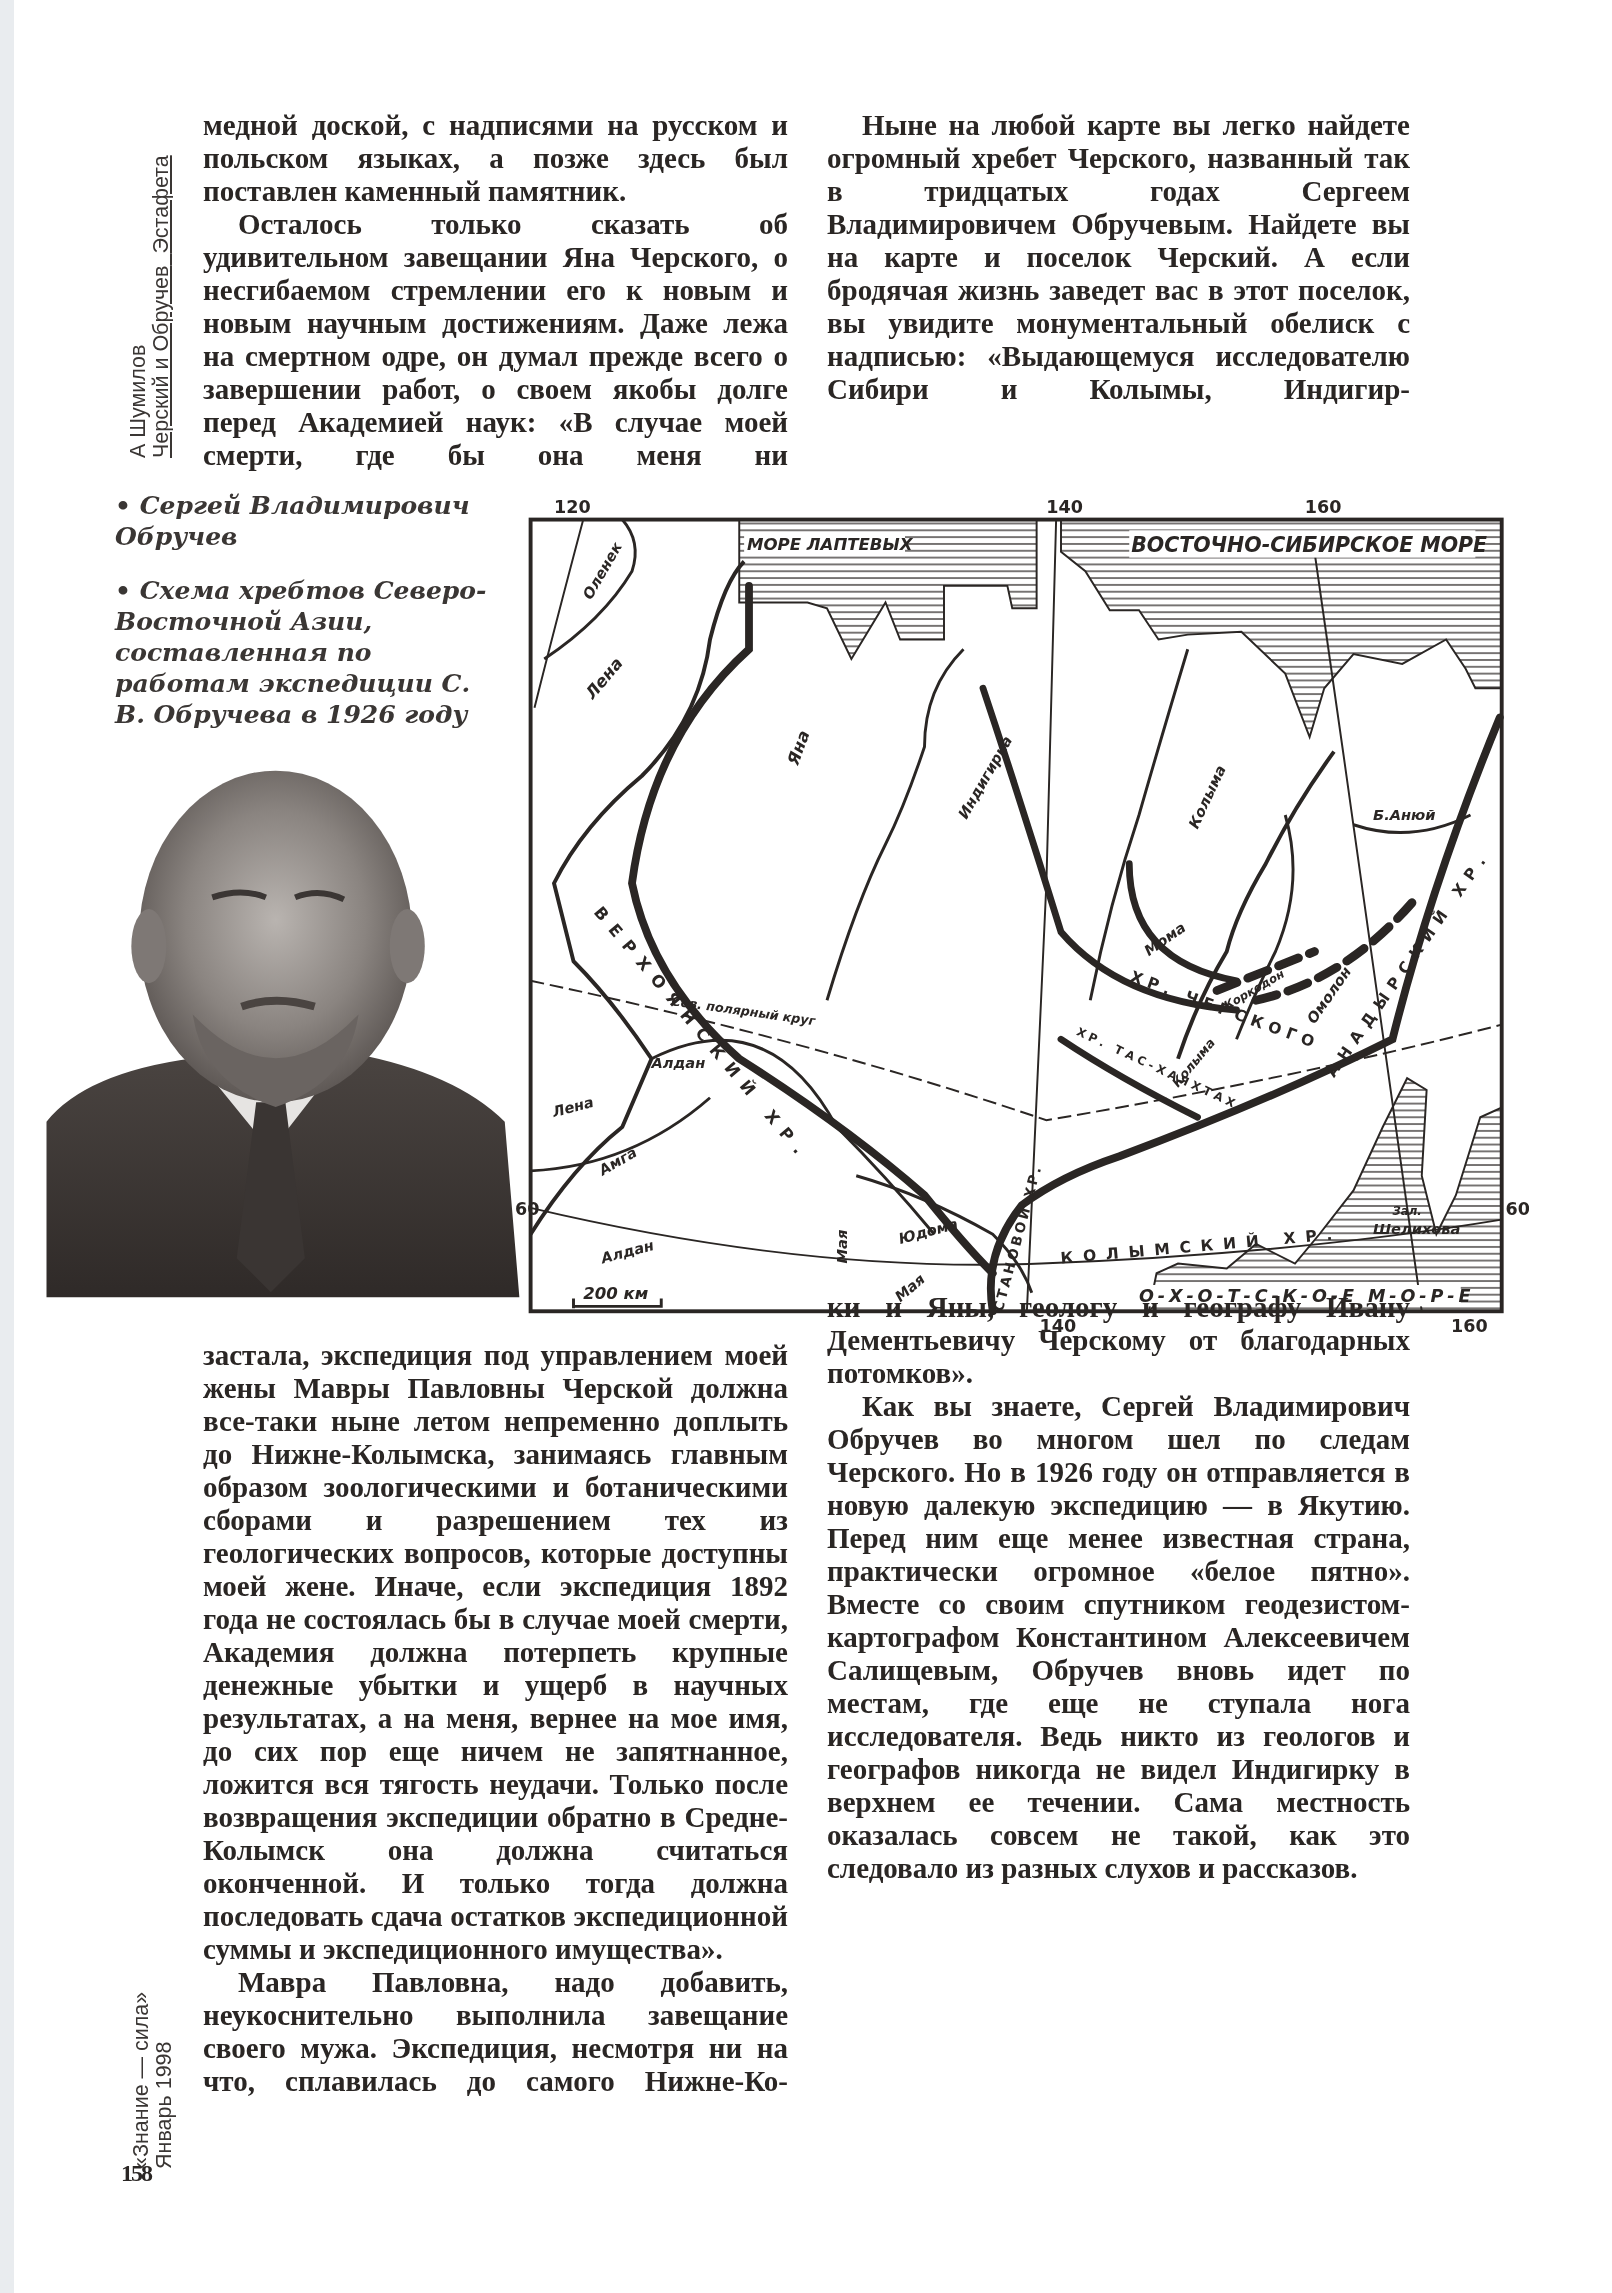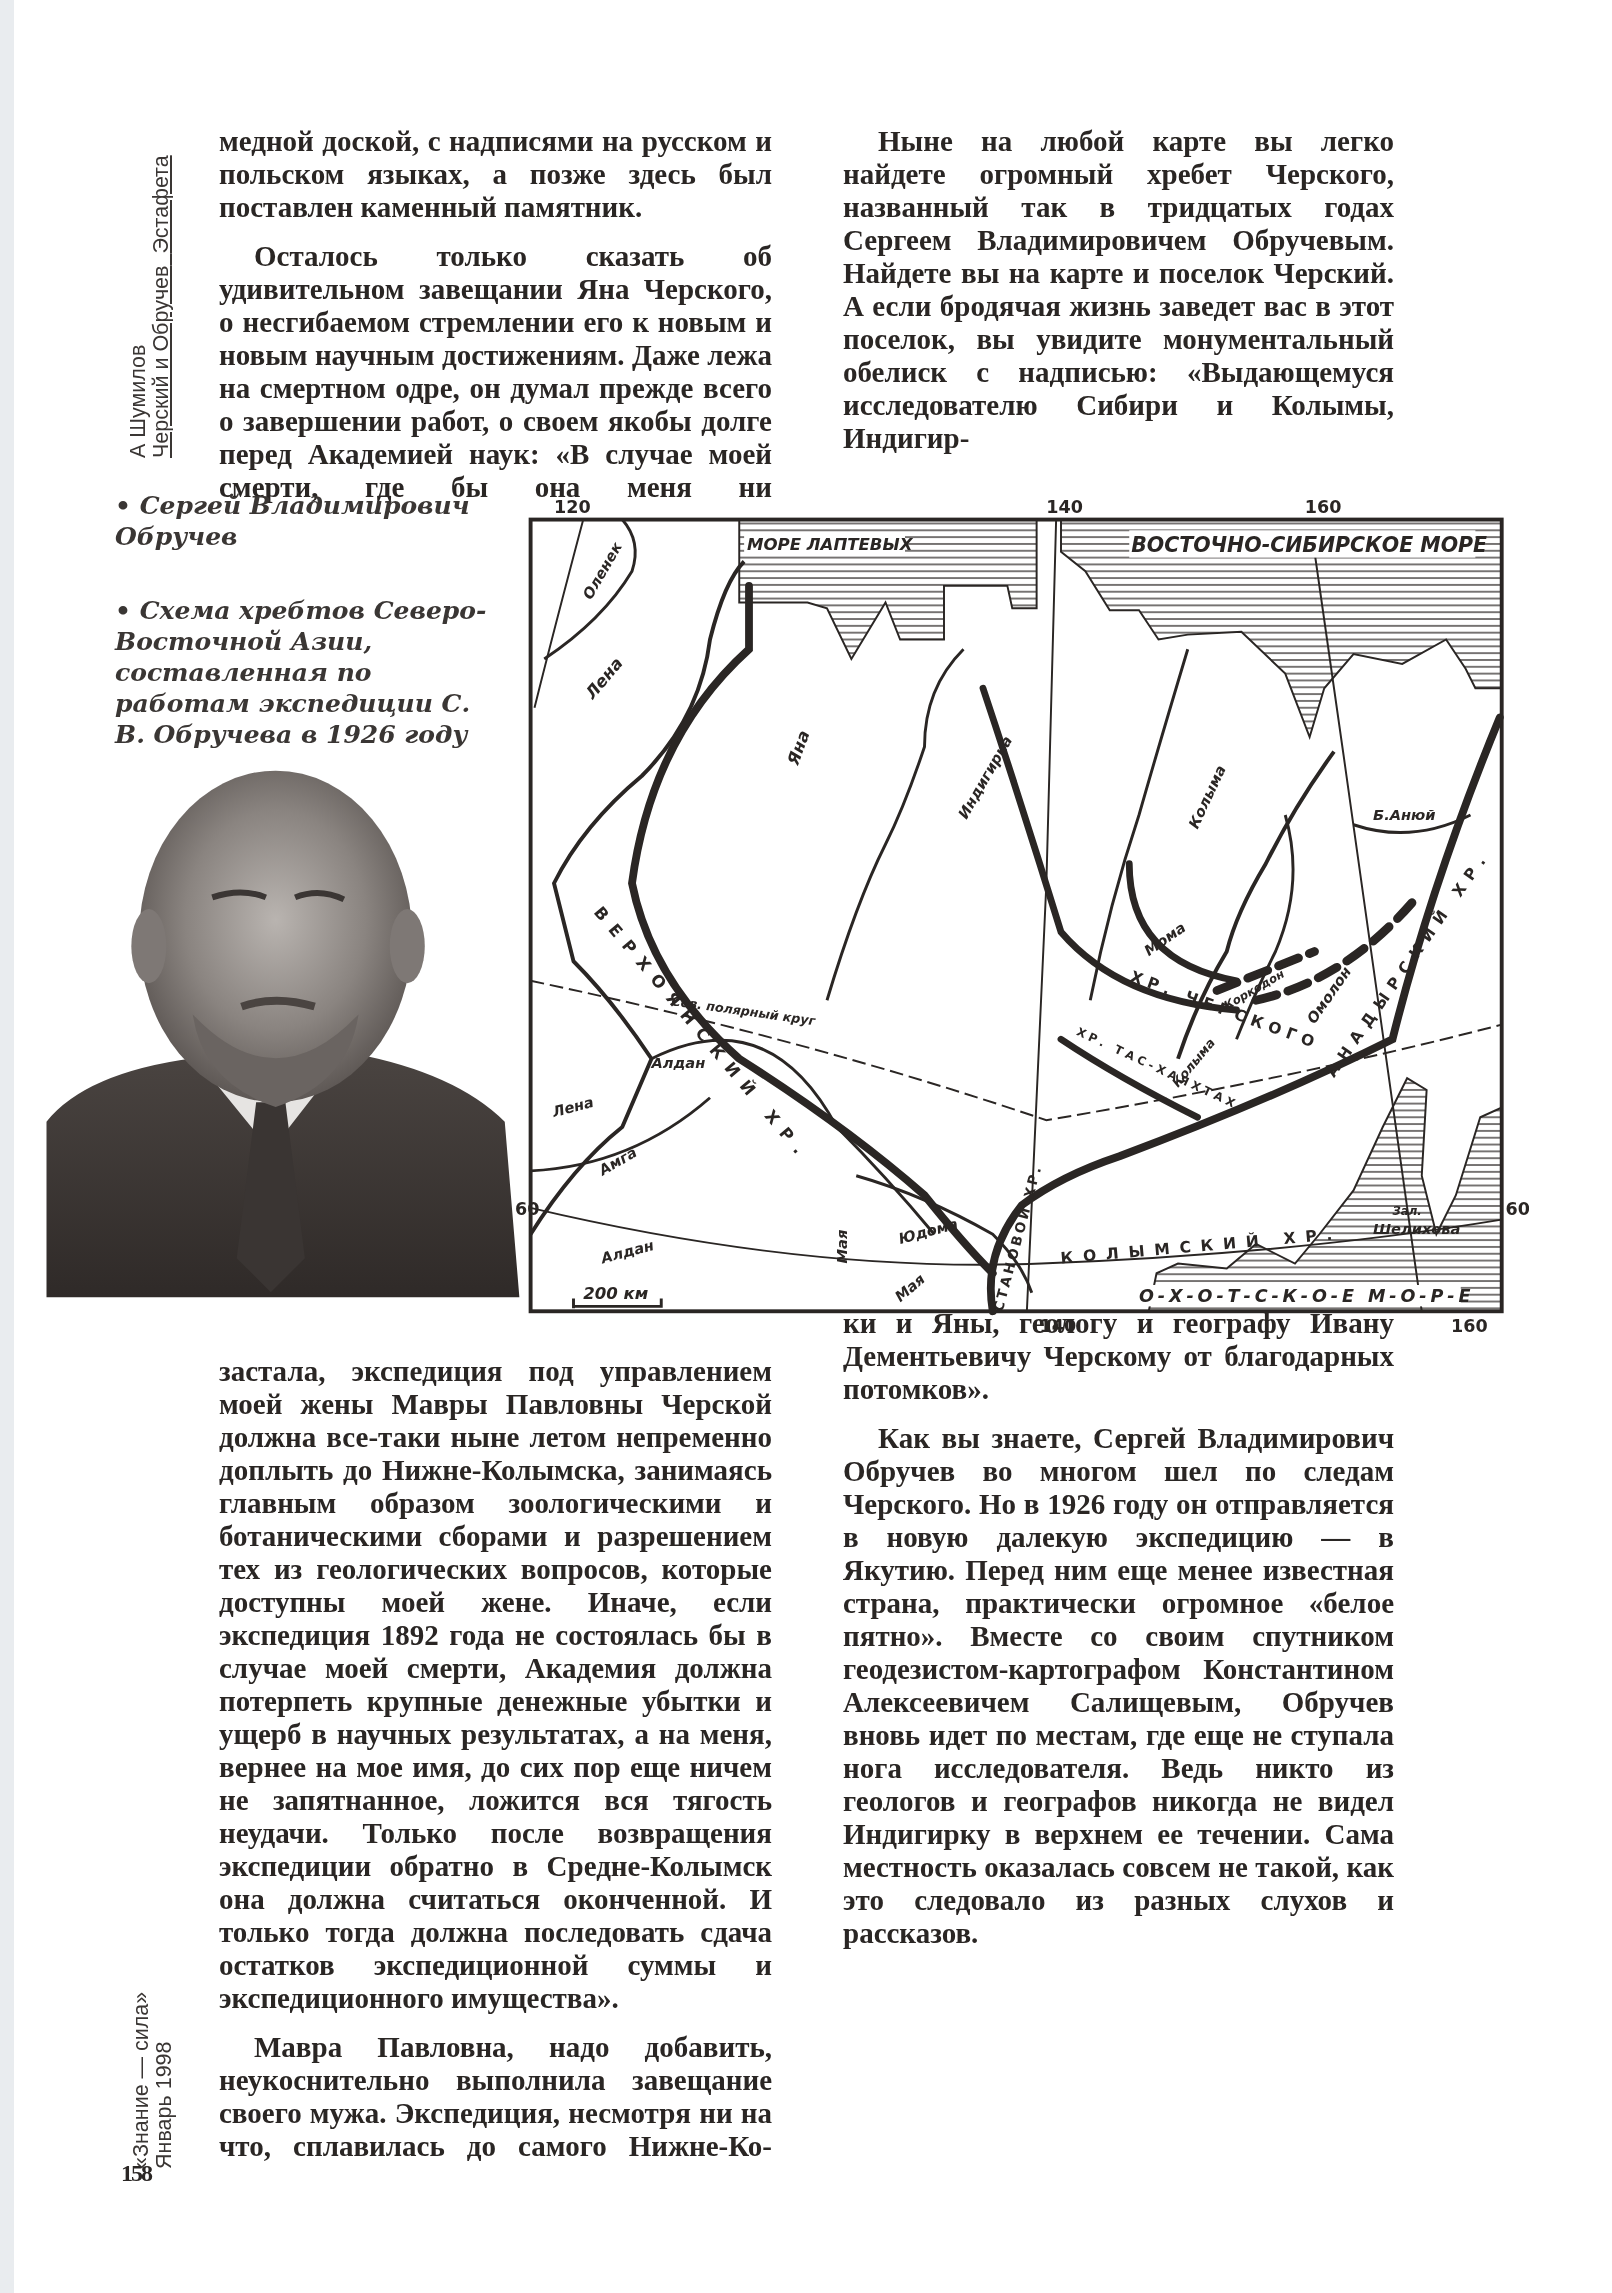--- a/index.html
+++ b/index.html
@@ -1,39 +1,39 @@
 <!DOCTYPE html>
 <html><head>
 <meta charset="utf-8">
 <style>
   html, body { margin: 0; padding: 0; background: #ffffff; }
   body { width: 1612px; height: 2294px; position: relative; overflow: hidden;
          font-family: "Liberation Serif", "DejaVu Serif", serif; color: #2a2624; }
   .page-edge { position: absolute; left: 0; top: 0; width: 13.7px; height: 2294px; background: #e9ecef; }
   .col { position: absolute; font-size: 29px; line-height: 33px; text-align: justify; font-weight: bold; }
-  .col p { margin: 16px; }
+  .col p { margin: 0; }
   .col p.indent { text-indent: 35px; }
   .col p.noind { text-indent: 0; }
   .col .last { text-align-last: justify; }
   #col1-top { left: 203px; top: 109px; width: 585px; }
   #col2-top { left: 827px; top: 109px; width: 583px; }
   #col1-bot { left: 203px; top: 1339px; width: 585px; }
   #col2-bot { left: 827px; top: 1291px; width: 583px; }
 
   .vert { position: absolute; transform: rotate(-90deg); transform-origin: left top;
           font-family: "Liberation Sans", "DejaVu Sans", sans-serif; font-size: 21.5px; line-height: 23.4px;
           color: #3a3634; white-space: nowrap; }
   #credit { left: 127px; top: 458px; }
   #credit .ul { text-decoration: underline; }
   #journal { left: 130px; top: 2169px; }
 
   .caption { position: absolute; left: 115px; font-family: "DejaVu Serif", serif; font-style: italic;
              font-weight: bold; font-size: 25px; line-height: 31px; color: #3a3634; width: 380px; }
   #cap1 { top: 490px; }
-  #cap2 { top: 595px; }
+  #cap2 { top: 575px; }
 
   #page-number { position: absolute; left: 121px; top: 2160px; font-size: 24px; font-weight: bold;
                  font-family: "Liberation Serif", serif; letter-spacing: -2px; }
 
   #portrait { position: absolute; left: 27px; top: 751px; width: 507px; height: 556px; }
   #map { position: absolute; left: 515px; top: 493px; width: 1014px; height: 839px; }
   #map text { font-family: "DejaVu Sans", sans-serif; font-weight: bold; fill: #2a2624; }
 </style>
 </head>
 <body>

